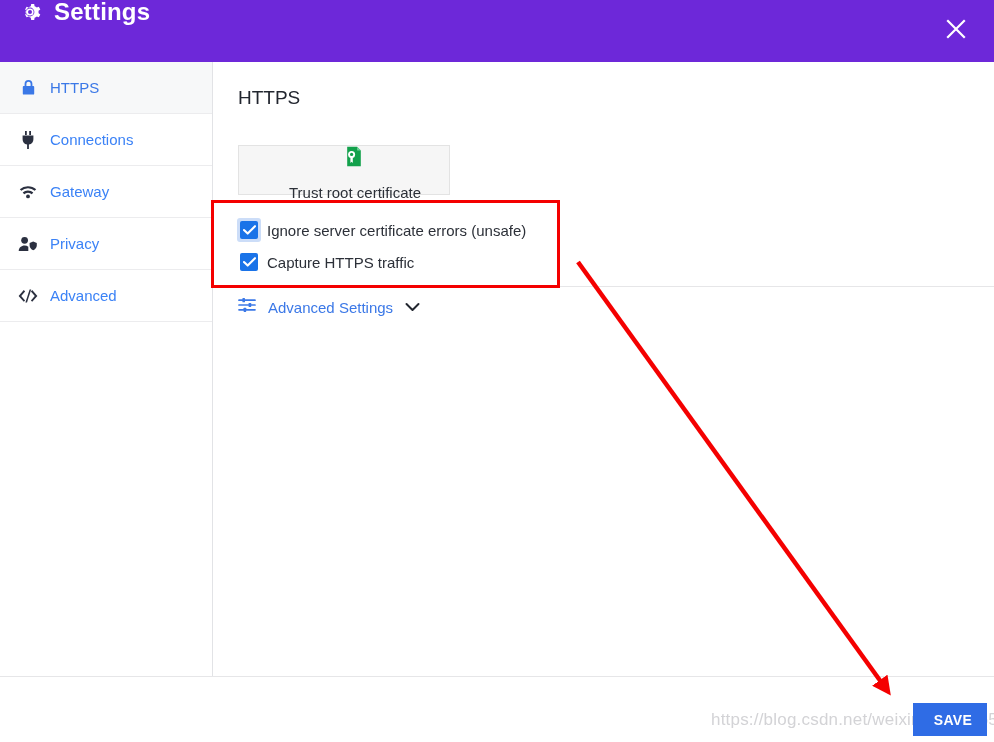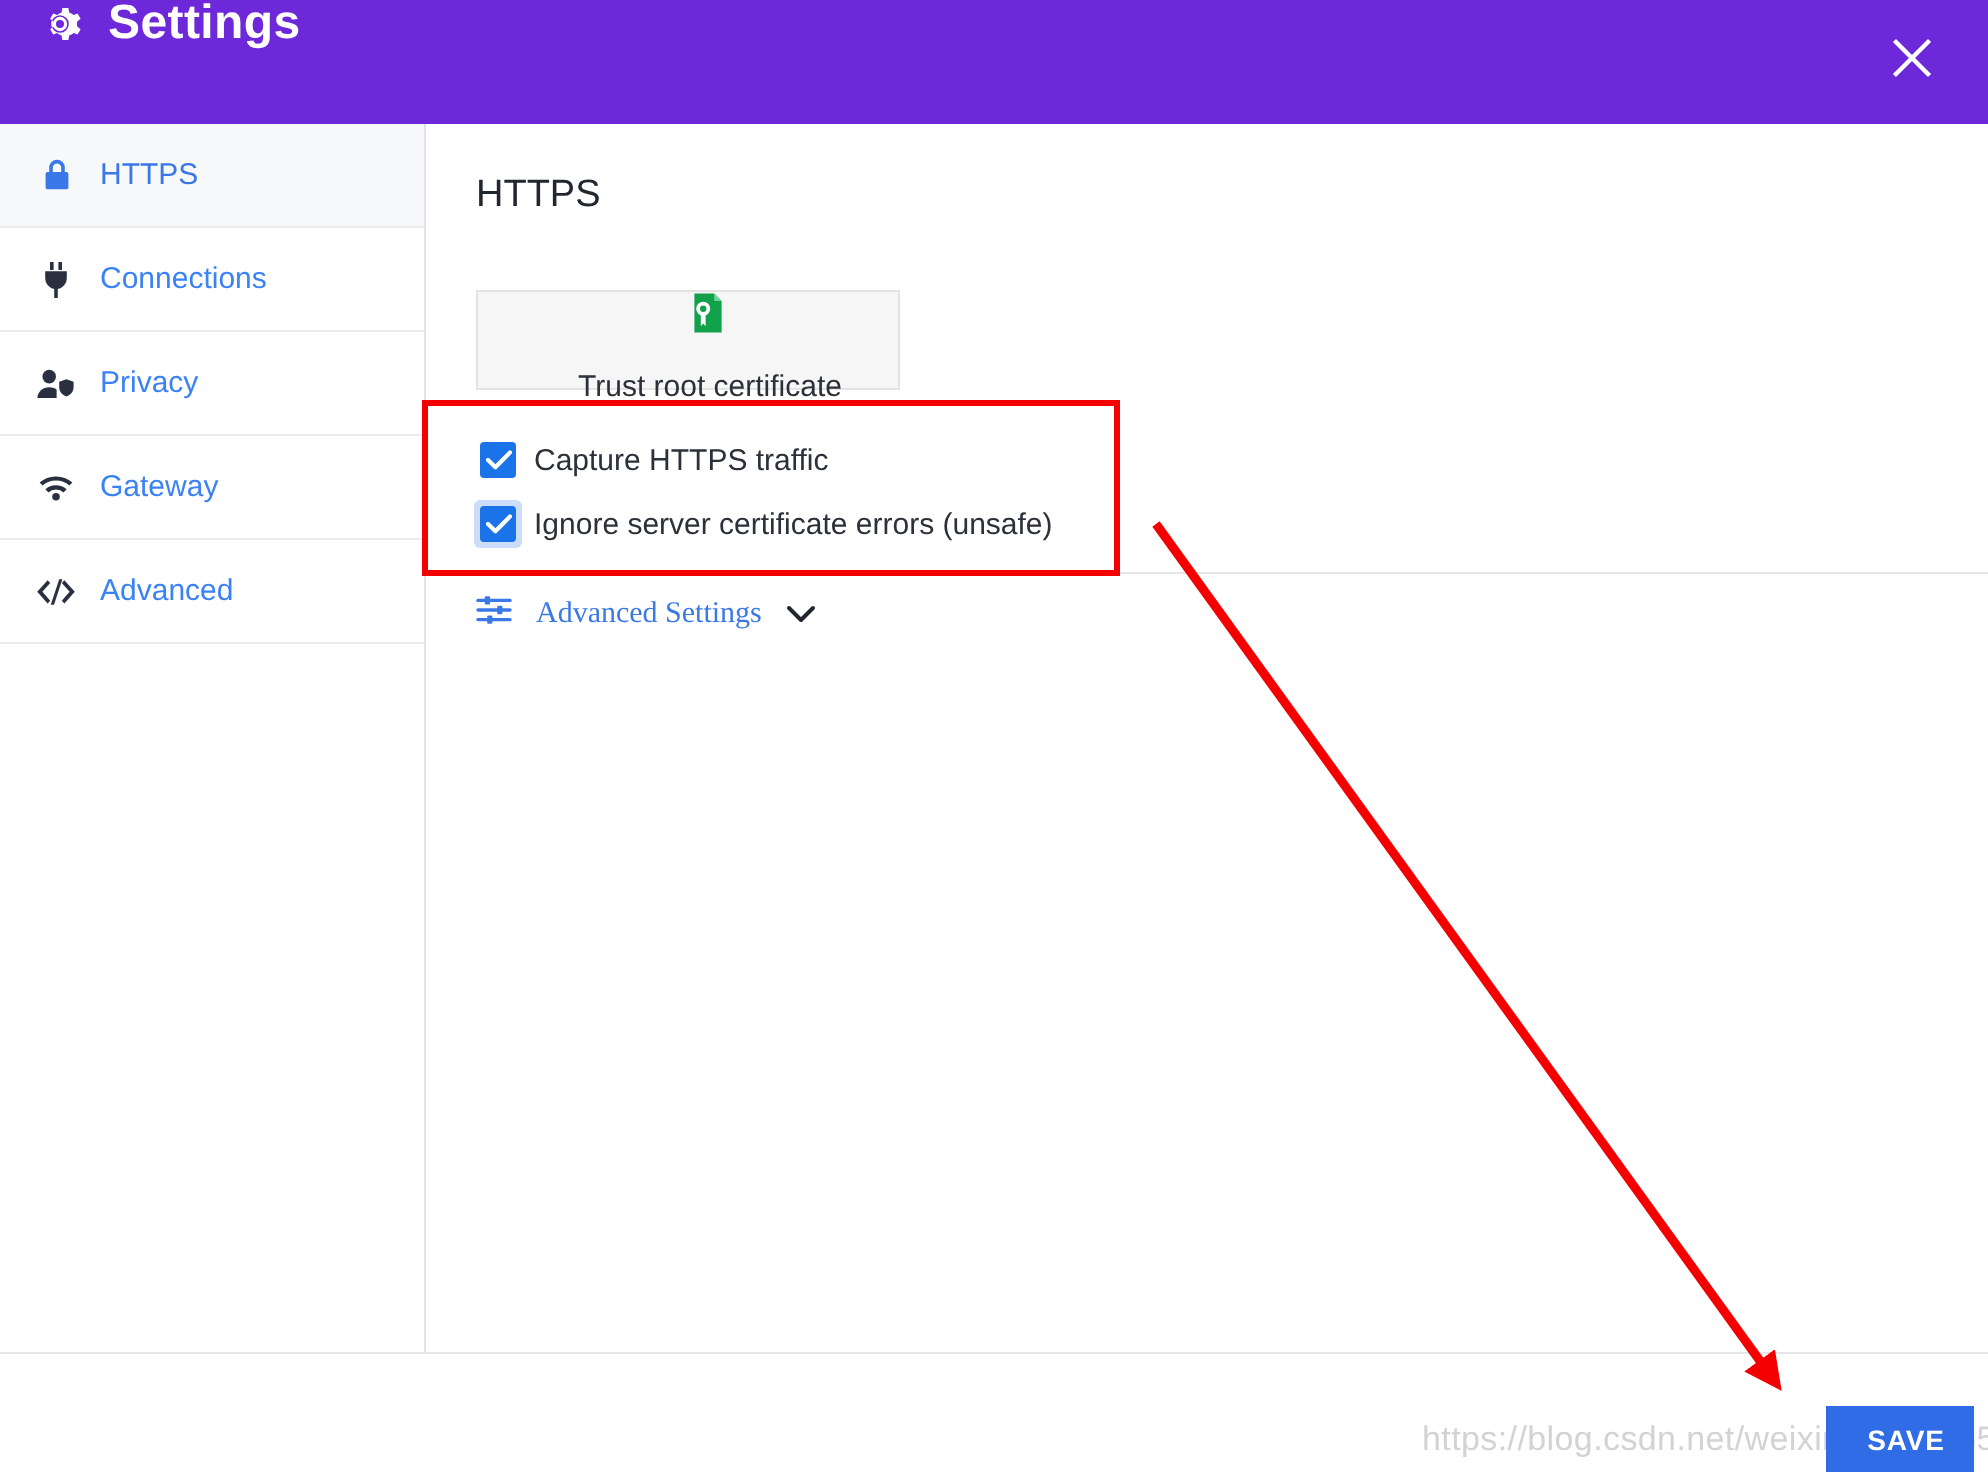--- a/index.html
+++ b/index.html
@@ -176,21 +176,20 @@
     background: #e6e6e8;
   }
   #advanced-settings {
     position: absolute;
     left: 24px;
     top: 235px;
     display: flex;
     align-items: center;
     gap: 12px;
     cursor: pointer;
-    font-family: Liberation Serif, serif;
   }
   #advanced-label {
     font-size: 15px;
     color: #3b78e7;
     line-height: 1;
   }
 
   
   #footer-divider {
     position: absolute;
@@ -288,38 +287,38 @@
         <svg width="14" height="18" viewBox="0 0 14 18">
           <path d="M4 0h1.8v4H4zM8.2 0H10v4H8.2z"></path>
           <path d="M1.6 4.6h10.8v3.6a5.4 5.4 0 0 1-4.5 5.32V18H6.1v-4.48A5.4 5.4 0 0 1 1.6 8.2V4.6z"></path>
         </svg>
       </span>
       <span class="sidebar-label">Connections</span>
     </div>
 
     <div class="sidebar-item">
       <span class="side-icon">
+        <svg width="18" height="14" viewBox="0 0 18 14">
+          <path d="M9 1.2c3.1 0 6 1.1 8.2 3l-1.5 1.6A10 10 0 0 0 9 3.3 10 10 0 0 0 2.3 5.8L.8 4.2A12.2 12.2 0 0 1 9 1.2z"></path>
+          <path d="M9 5.6c2 0 3.9.7 5.3 2l-1.5 1.6A5.6 5.6 0 0 0 9 7.7a5.6 5.6 0 0 0-3.8 1.5L3.7 7.6A7.7 7.7 0 0 1 9 5.6z"></path>
+          <circle cx="9" cy="11.4" r="1.9"></circle>
+        </svg>
+      </span>
+      <span class="sidebar-label">Gateway</span>
+    </div>
+
+    <div class="sidebar-item">
+      <span class="side-icon">
         <svg width="20" height="16" viewBox="0 0 20 16">
           <circle cx="6.6" cy="4.3" r="3.4"></circle>
           <path d="M.7 15c0-3.1 2.7-5.4 5.9-5.4 1.4 0 2.7.42 3.7 1.15V15H.7z"></path>
           <path d="M15.2 5.6l3.6 1.3v2.7c0 2.1-1.5 3.9-3.6 4.6-2.1-.7-3.6-2.5-3.6-4.6V6.9l3.6-1.3z"></path>
         </svg>
       </span>
       <span class="sidebar-label">Privacy</span>
-    </div>
-
-    <div class="sidebar-item">
-      <span class="side-icon">
-        <svg width="18" height="14" viewBox="0 0 18 14">
-          <path d="M9 1.2c3.1 0 6 1.1 8.2 3l-1.5 1.6A10 10 0 0 0 9 3.3 10 10 0 0 0 2.3 5.8L.8 4.2A12.2 12.2 0 0 1 9 1.2z"></path>
-          <path d="M9 5.6c2 0 3.9.7 5.3 2l-1.5 1.6A5.6 5.6 0 0 0 9 7.7a5.6 5.6 0 0 0-3.8 1.5L3.7 7.6A7.7 7.7 0 0 1 9 5.6z"></path>
-          <circle cx="9" cy="11.4" r="1.9"></circle>
-        </svg>
-      </span>
-      <span class="sidebar-label">Gateway</span>
     </div>
 
     <div class="sidebar-item">
       <span class="side-icon">
         <svg width="20" height="14" viewBox="0 0 20 14">
           <path d="M5.8 1.1 7.1 2.5 3.2 6.9l3.9 4.5-1.3 1.4L.6 6.9 5.8 1.1z"></path>
           <path d="M11.6 0.6h1.6L9 13.4H7.4L11.6.6z"></path>
           <path d="M14.2 1.1 19.4 6.9l-5.2 5.9-1.3-1.4 3.9-4.5-3.9-4.4 1.3-1.4z"></path>
         </svg>
       </span>
@@ -339,39 +338,39 @@
           <path fill="#6ed39a" d="M12.1 0.8v3.7h3.7z"></path>
           <circle cx="6.6" cy="8.4" r="3.5" fill="#ffffff"></circle>
           <circle cx="6.6" cy="8.4" r="1.6" fill="#12a14b"></circle>
           <path fill="#ffffff" d="M5.4 11.1h2.4v6l-1.2-1.3-1.2 1.3z"></path>
         </svg>
       </span>
       <span>Trust root certificate</span>
     </div>
 
     <div id="checkbox-group">
-
-      <div class="checkbox-row">
-        <span class="cb">
-          <svg width="13" height="10" viewBox="0 0 13 10">
-            <path d="M1 5 L4.7 8.6 L12 1.2" stroke="#ffffff" stroke-width="2.1" fill="none" stroke-linecap="round" stroke-linejoin="round"></path>
-          </svg>
-        </span>
-        <span class="checkbox-label">Capture HTTPS traffic</span>
-      </div>
 
       <div class="checkbox-row">
         <span class="cb-focus">
           <span class="cb">
             <svg width="13" height="10" viewBox="0 0 13 10">
               <path d="M1 5 L4.7 8.6 L12 1.2" stroke="#ffffff" stroke-width="2.1" fill="none" stroke-linecap="round" stroke-linejoin="round"></path>
             </svg>
           </span>
         </span>
         <span class="checkbox-label">Ignore server certificate errors (unsafe)</span>
+      </div>
+
+      <div class="checkbox-row">
+        <span class="cb">
+          <svg width="13" height="10" viewBox="0 0 13 10">
+            <path d="M1 5 L4.7 8.6 L12 1.2" stroke="#ffffff" stroke-width="2.1" fill="none" stroke-linecap="round" stroke-linejoin="round"></path>
+          </svg>
+        </span>
+        <span class="checkbox-label">Capture HTTPS traffic</span>
       </div>
 
     </div>
 
     <div id="content-divider"></div>
 
     <div id="advanced-settings">
       <span>
         <svg width="18" height="16" viewBox="0 0 18 16">
           <g stroke="#3b78e7" stroke-width="1.7" stroke-linecap="round">

